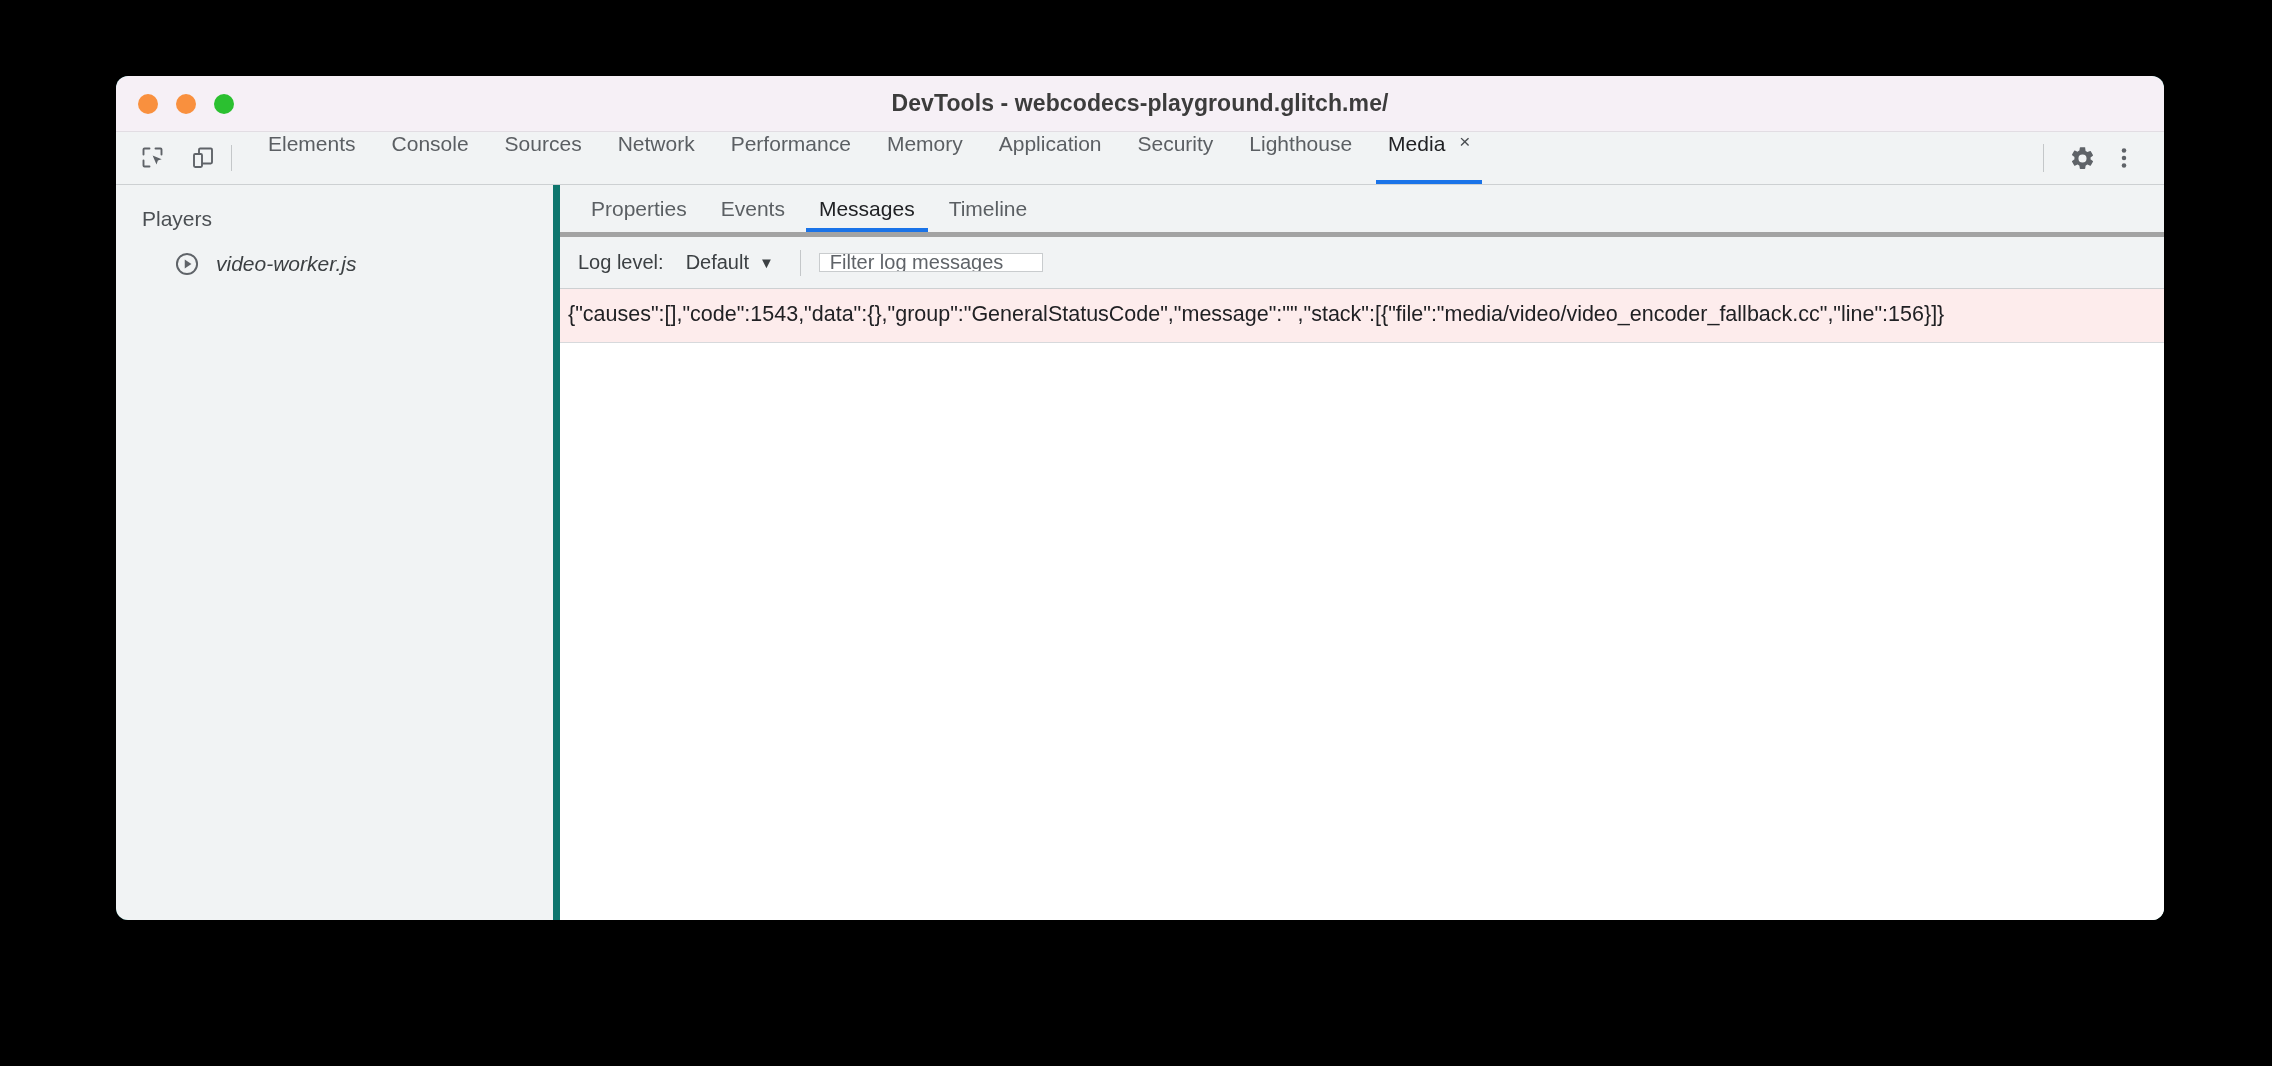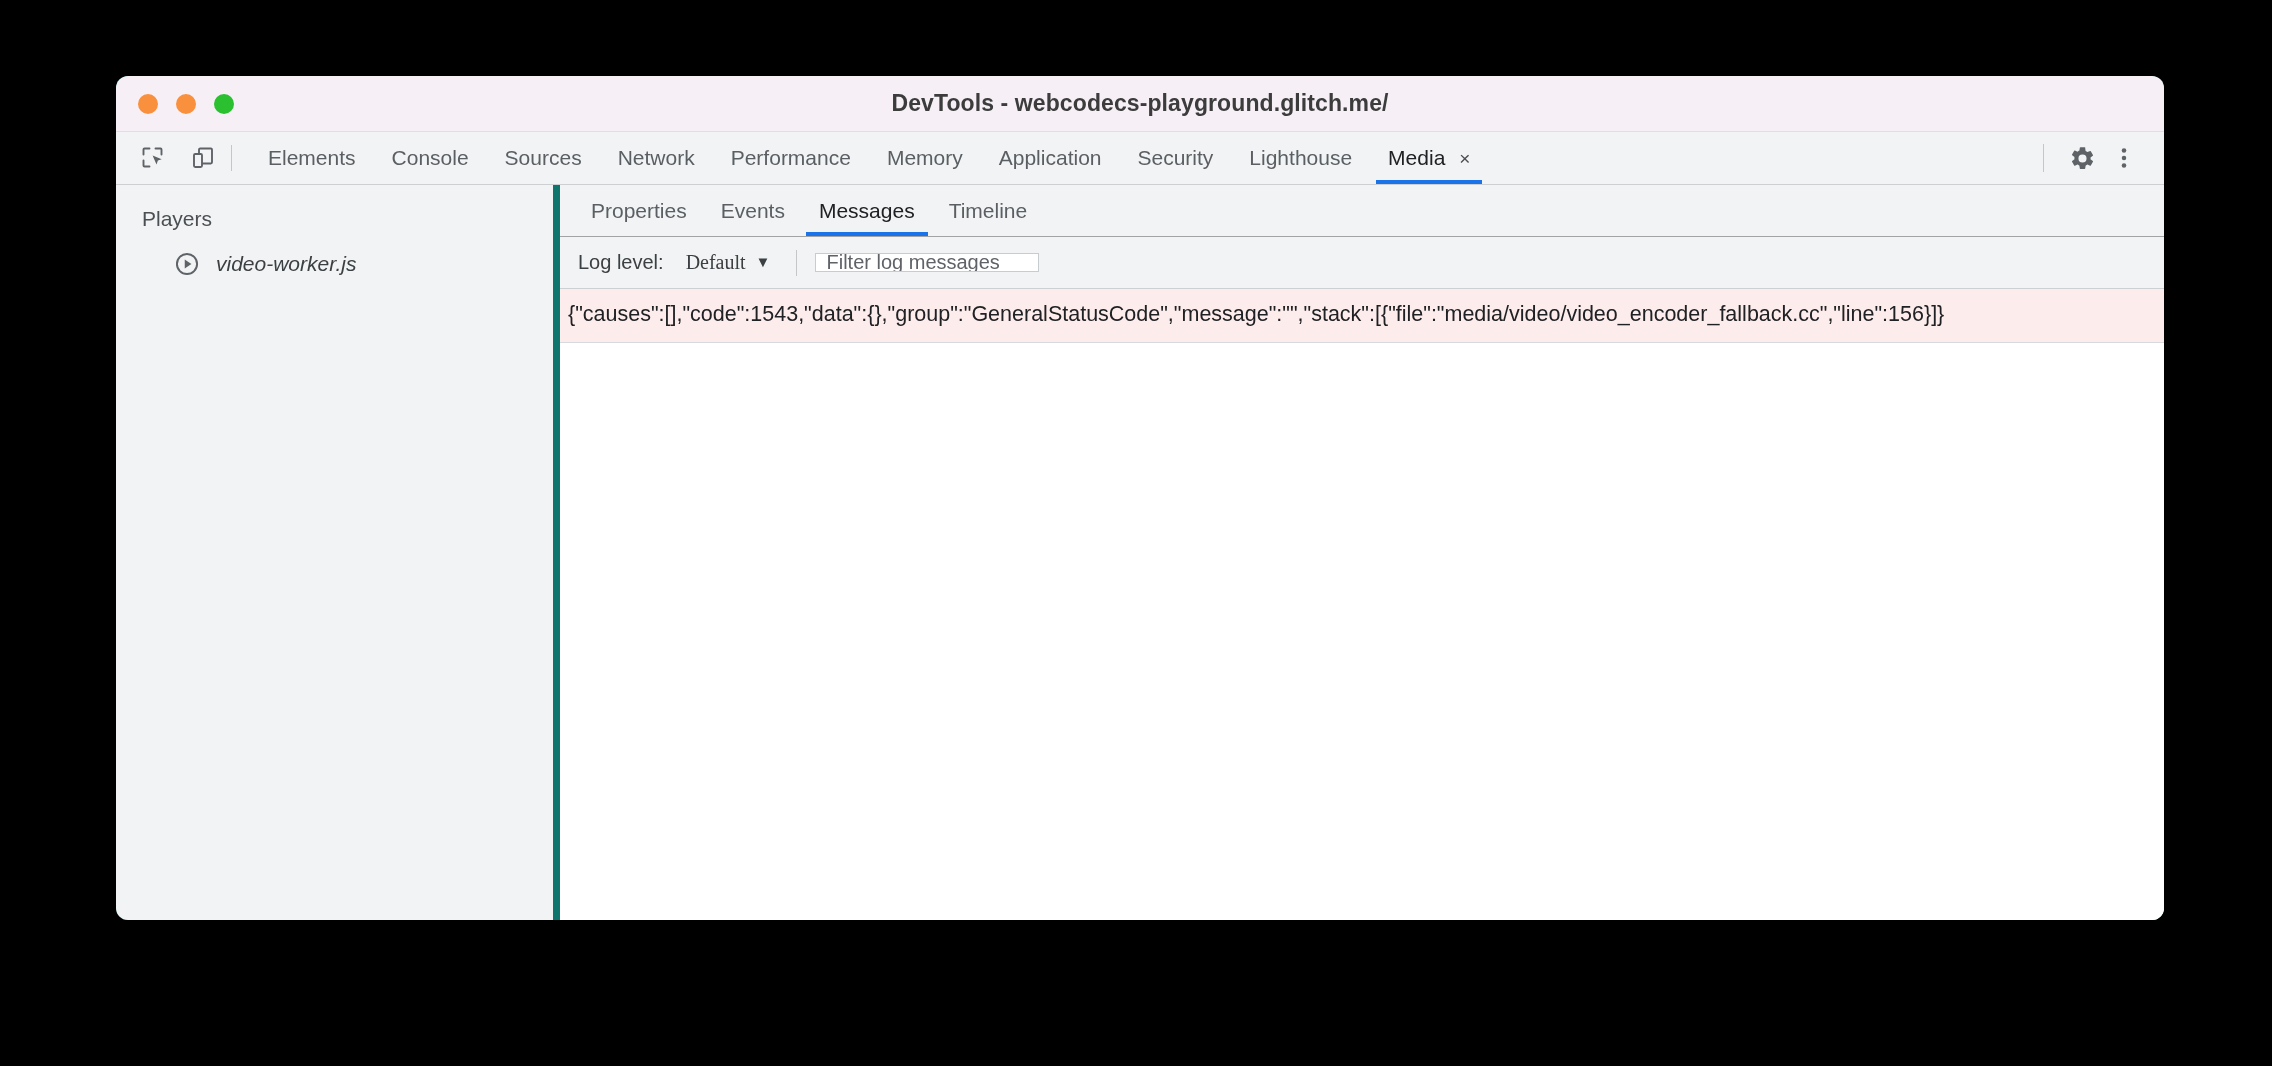--- a/index.html
+++ b/index.html
@@ -84,21 +84,20 @@
     margin: 13px 0;
     flex: 0 0 1px;
   }
   .tabs {
     display: flex;
     align-items: stretch;
     padding-left: 18px;
   }
   .tab {
     display: flex;
-    align-items: center;
     padding: 0 18px;
     font-size: 21px;
     color: #5b5f63;
     position: relative;
     white-space: nowrap;
   }
   .tab.active { color: #202124; }
   .tab.active::after {
     content: "";
     position: absolute;
@@ -157,21 +156,21 @@
     flex: 1 1 auto;
     display: flex;
     flex-direction: column;
     background: #ffffff;
     min-width: 0;
   }
   .subtabs {
     height: 52px;
     flex: 0 0 52px;
     background: #f1f3f4;
-    border-bottom: 1px solid #a3a3a3;
+    border-bottom: 5px solid #a3a3a3;
     display: flex;
     align-items: stretch;
     padding-left: 14px;
   }
   .subtab {
     display: flex;
     align-items: center;
     padding: 0 17px;
     font-size: 21px;
     color: #5b5f63;
@@ -203,21 +202,20 @@
     margin-right: 14px;
   }
   .loglevel-select {
     display: flex;
     align-items: center;
     gap: 10px;
     font-size: 20px;
     color: #3c4043;
     padding: 4px 8px;
     border-radius: 3px;
-    font-family: Liberation Serif, serif;
   }
   .caret { font-size: 15px; color: #3c4043; }
   .logbar .vsep2 {
     width: 1px;
     height: 26px;
     background: #c4c7c9;
     margin: 0 18px;
   }
   .filter-input {
     width: 224px;

